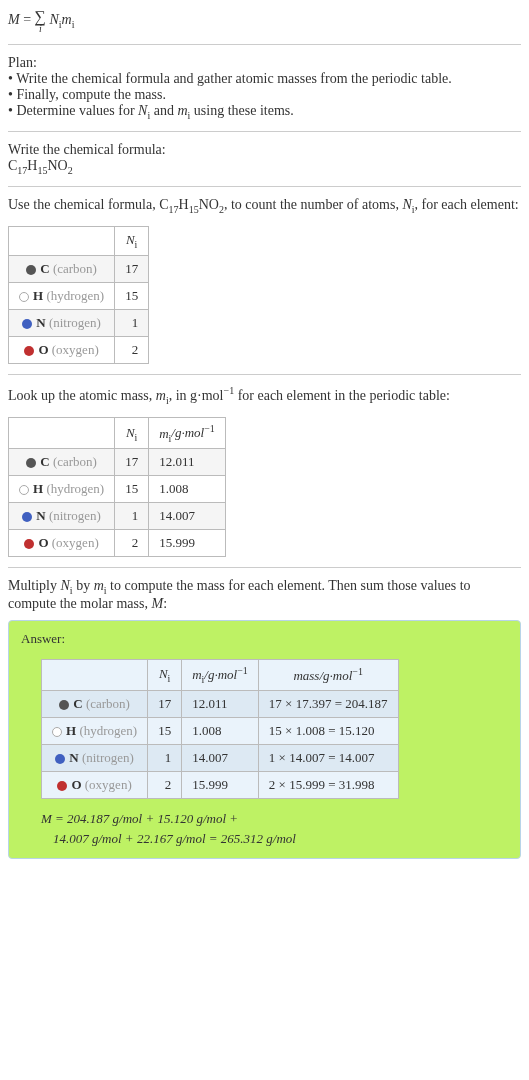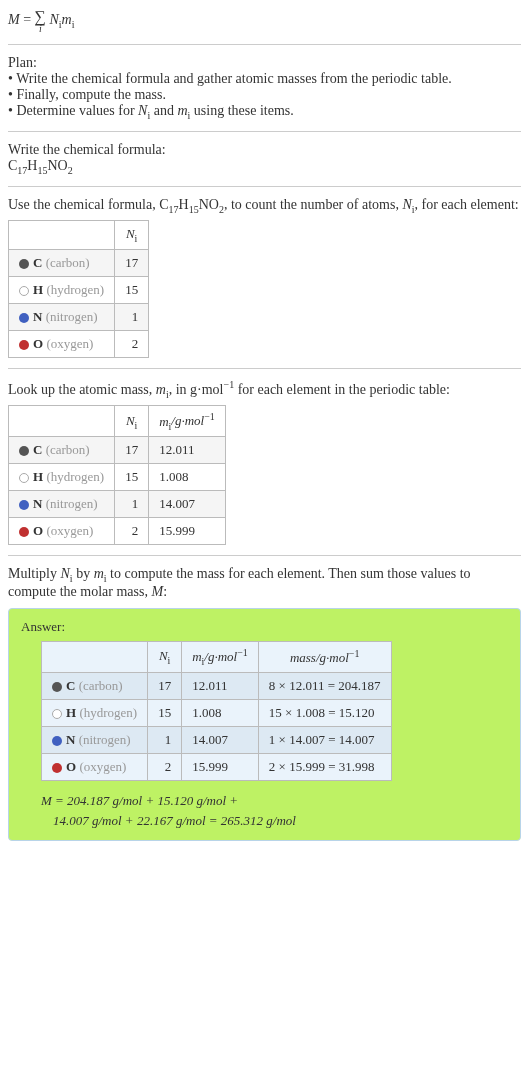--- a/index.html
+++ b/index.html
@@ -20,38 +20,39 @@
       margin: 10px 0;
     }
     .formula {
       font-family: Georgia, serif;
       font-style: italic;
     }
     .sub { font-size: 10px; vertical-align: sub; font-style: normal; }
     .sup { font-size: 10px; vertical-align: super; font-style: normal; }
     table {
       border-collapse: collapse;
-      margin-top: 6px;
+      margin-top: 12px;
     }
     th, td {
       border: 1px solid #bbb;
       padding: 5px 10px;
       text-align: left;
       font-size: 13px;
     }
     th {
       font-weight: normal;
       font-style: italic;
       text-align: center;
       background: #fff;
     }
     tr:nth-child(even) td { background: #f5f5f5; }
     tr:nth-child(odd) td { background: #fff; }
     .element-cell {
       color: #999;
+      text-align: center;
     }
     .dot {
       display: inline-block;
       width: 10px;
       height: 10px;
       border-radius: 50%;
       margin-right: 4px;
       vertical-align: middle;
     }
     .dot-c { background: #555; }
@@ -211,21 +212,21 @@
         <tr>
       <th></th>
       <th><span class="formula">N<span class="sub">i</span></span></th>
       <th><span class="formula">m<span class="sub">i</span></span>/g·mol<span class="sup">−1</span></th>
       <th>mass/g·mol<span class="sup">−1</span></th>
     </tr>
     <tr>
       <td class="element-cell"><span class="dot dot-c"></span><b style="color:#333">C</b> <span>(carbon)</span></td>
       <td class="num-cell">17</td>
       <td>12.011</td>
-      <td>8 × 12.011 = 204.187</td>
+      <td>17 × 17.397 = 204.187</td>
     </tr>
     <tr>
       <td class="element-cell"><span class="dot dot-h"></span><b style="color:#333">H</b> <span>(hydrogen)</span></td>
       <td class="num-cell">15</td>
       <td>1.008</td>
       <td>15 × 1.008 = 15.120</td>
     </tr>
     <tr>
       <td class="element-cell"><span class="dot dot-n"></span><b style="color:#333">N</b> <span>(nitrogen)</span></td>
       <td class="num-cell">1</td>

